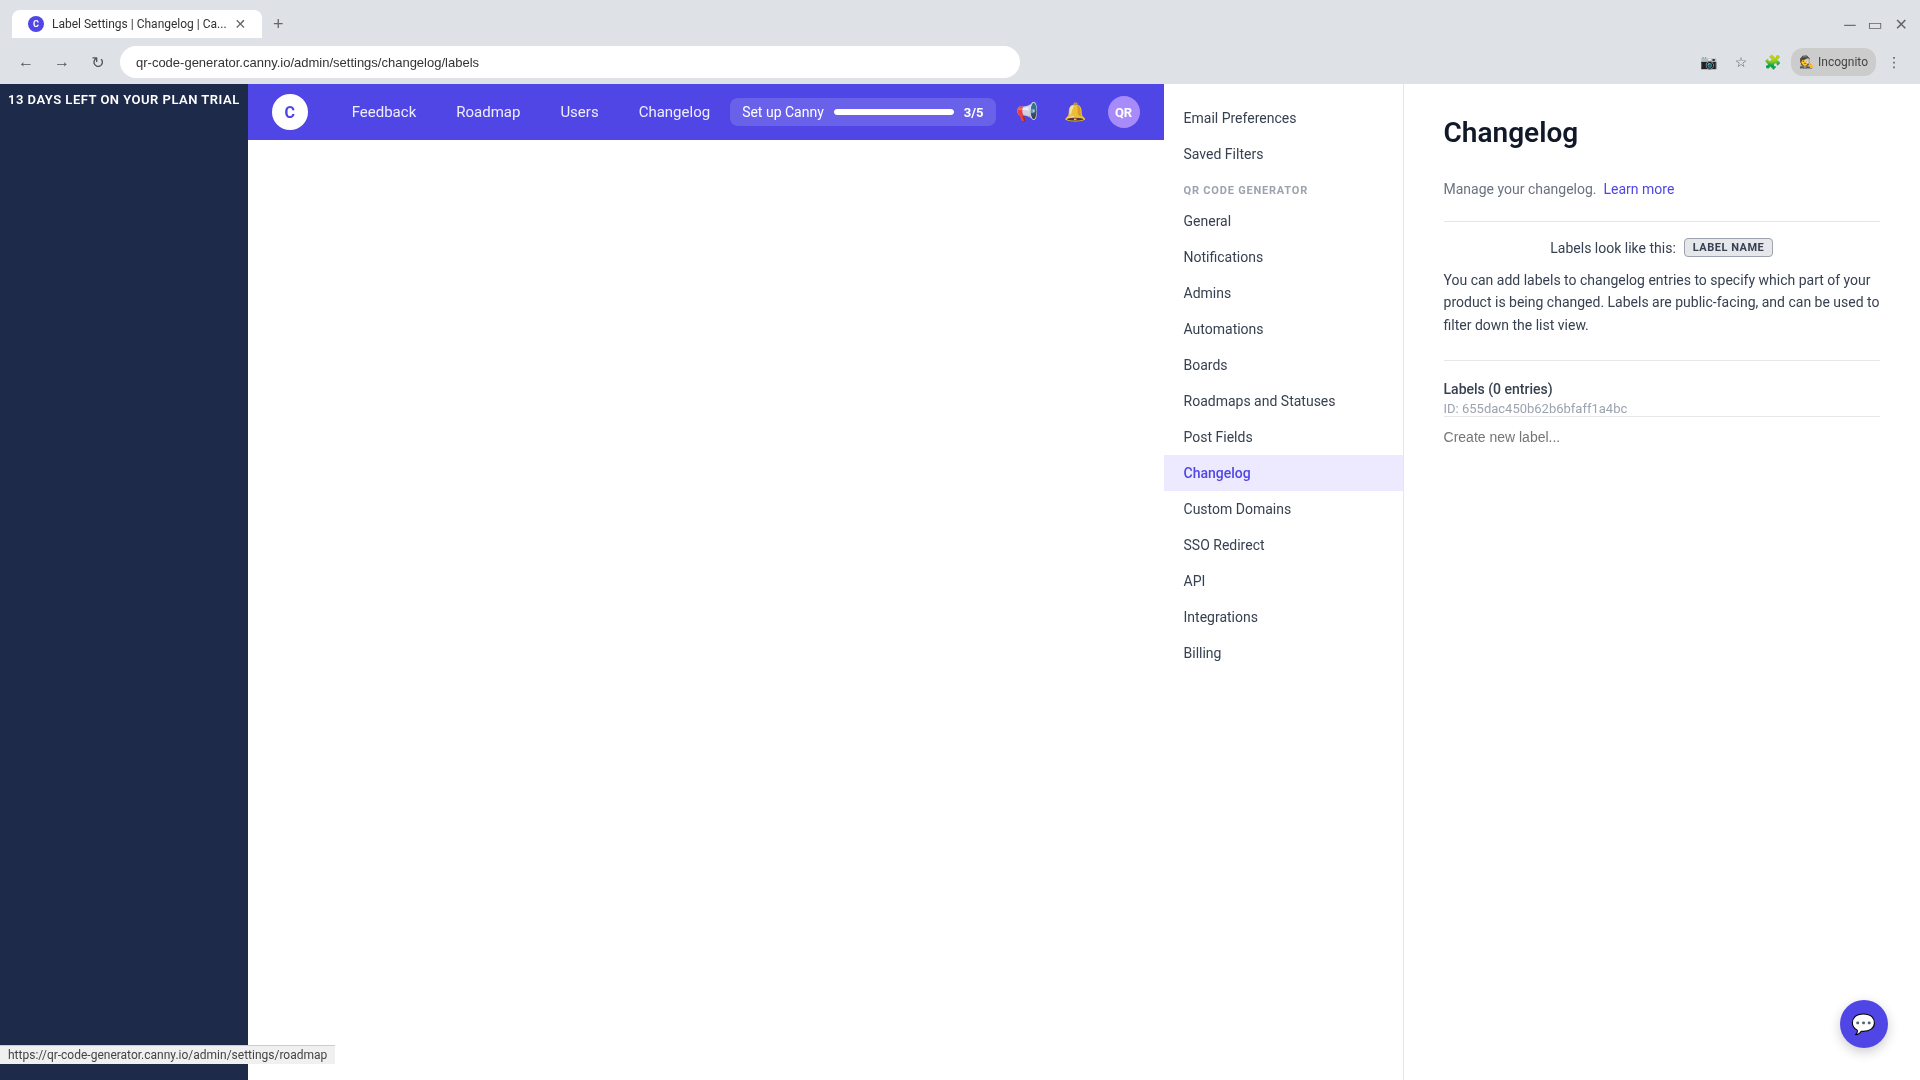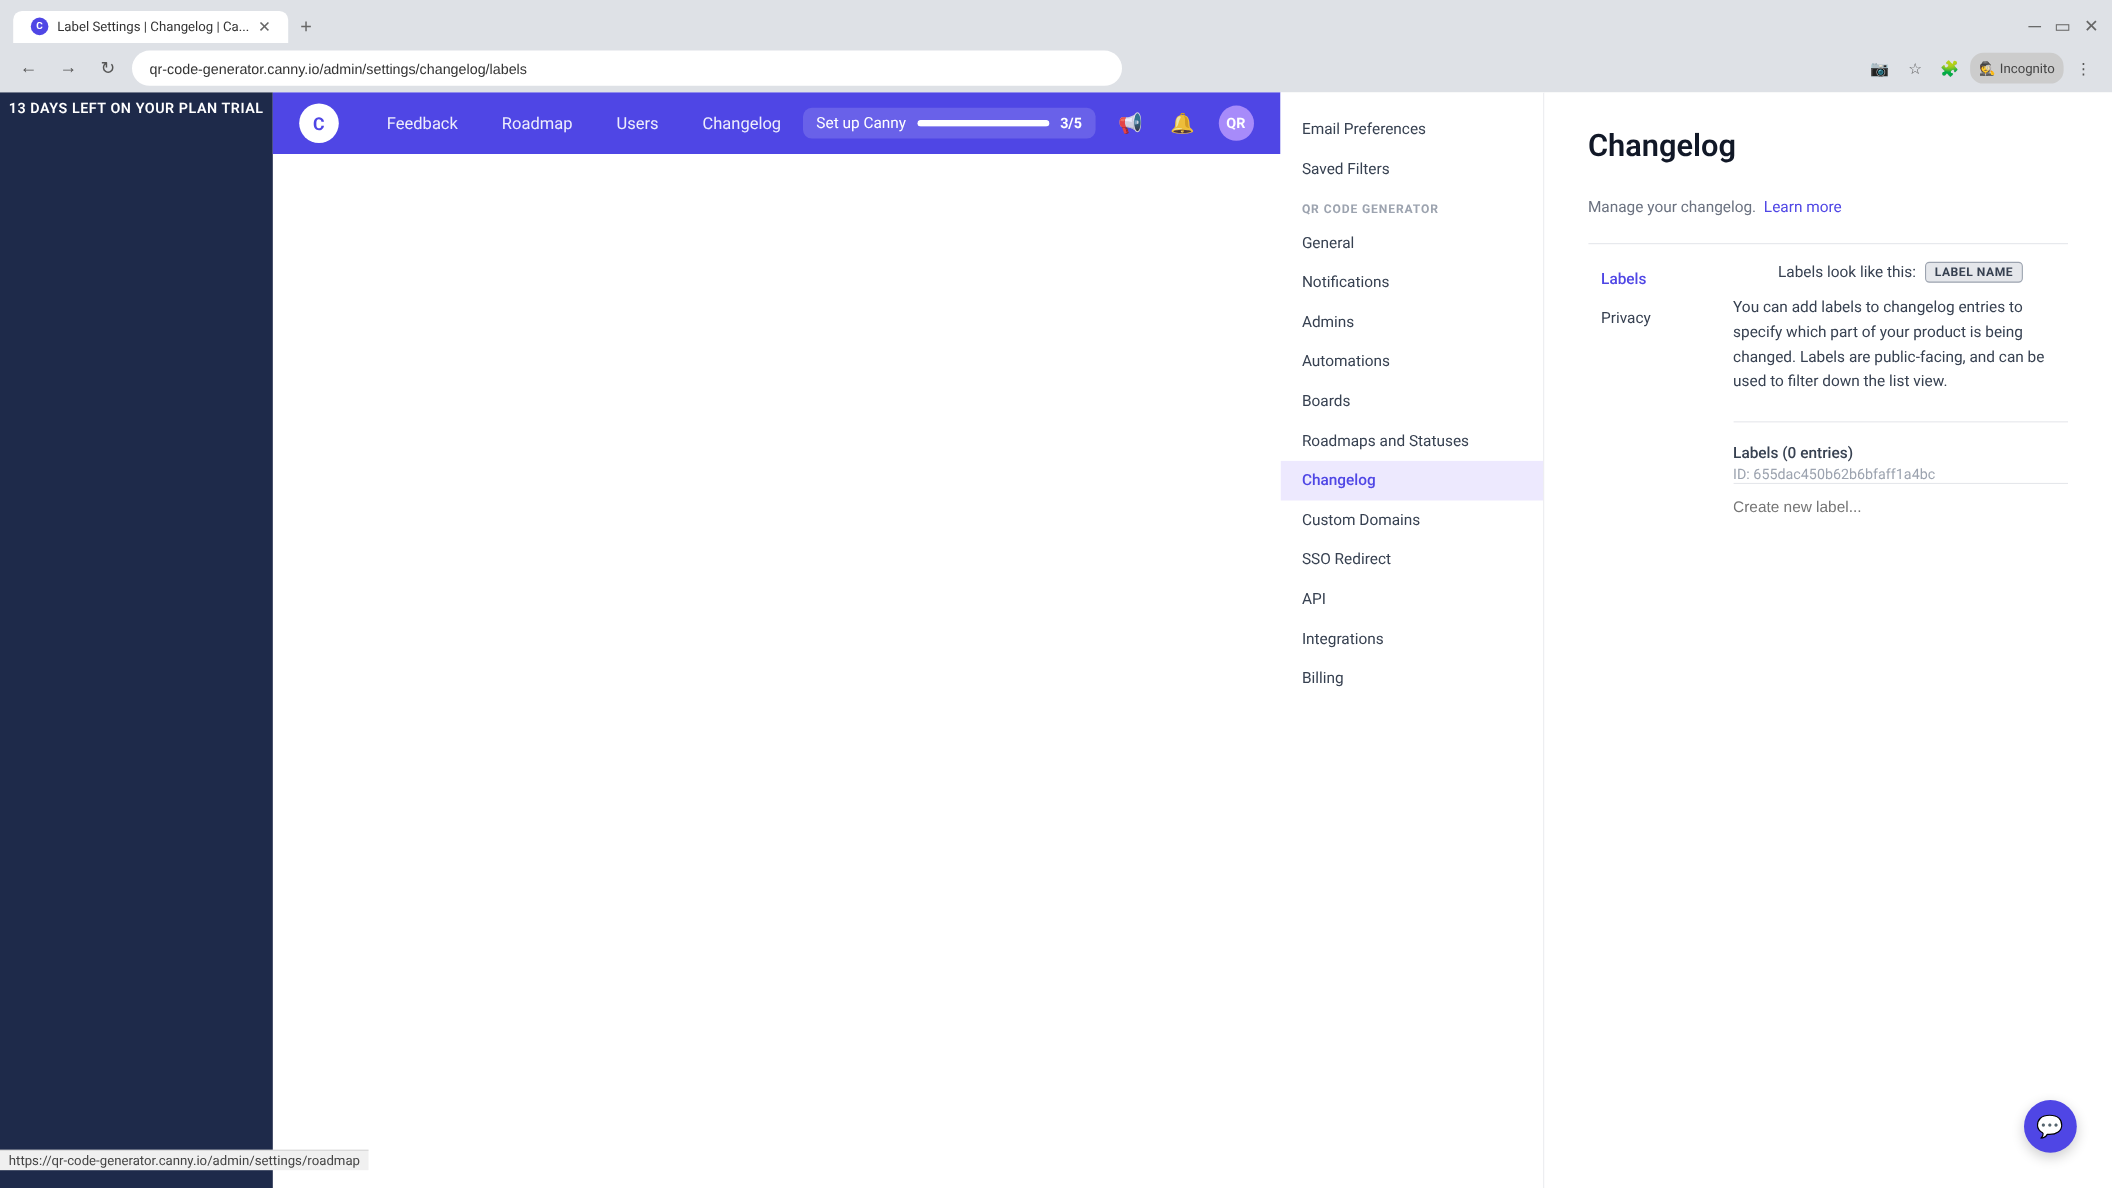--- a/index.html
+++ b/index.html
@@ -477,20 +477,23 @@
       </div>
       <div class="sidebar-item">
         <span>Automations</span>
       </div>
       <div class="sidebar-item">
         <span>Boards</span>
       </div>
       <div class="sidebar-item">
         <span>Roadmaps and Statuses</span>
       </div>
+      <div class="sidebar-item">
+        <span>Post Fields</span>
+      </div>
       <div class="sidebar-item active">
         <span>Changelog</span>
       </div>
       <div class="sidebar-item">
         <span>Custom Domains</span>
       </div>
       <div class="sidebar-item">
         <span>SSO Redirect</span>
       </div>
       <div class="sidebar-item">
@@ -507,24 +510,20 @@
     <main class="content">
       <h1 class="page-title">Changelog</h1>
       <p class="page-subtitle">
         <span>Manage your changelog.</span>
         &nbsp;<a href="#">Learn more</a>
       </p>
       <hr class="content-divider">
 
       <div class="content-layout">
 
-        <div class="content-tabs">
-          <div class="content-tab active">Labels</div>
-          <div class="content-tab">Privacy</div>
-        </div>
 
         <div class="content-body">
           <p class="label-intro">
             <span>Labels look like this:</span>
             <span class="label-example">LABEL NAME</span>
           </p>
           <p class="label-description">You can add labels to changelog entries to specify which part of your product is being changed. Labels are public-facing, and can be used to filter down the list view.</p>
 
           <div class="labels-list-section">
             <p class="labels-list-title">Labels (0 entries)</p>

